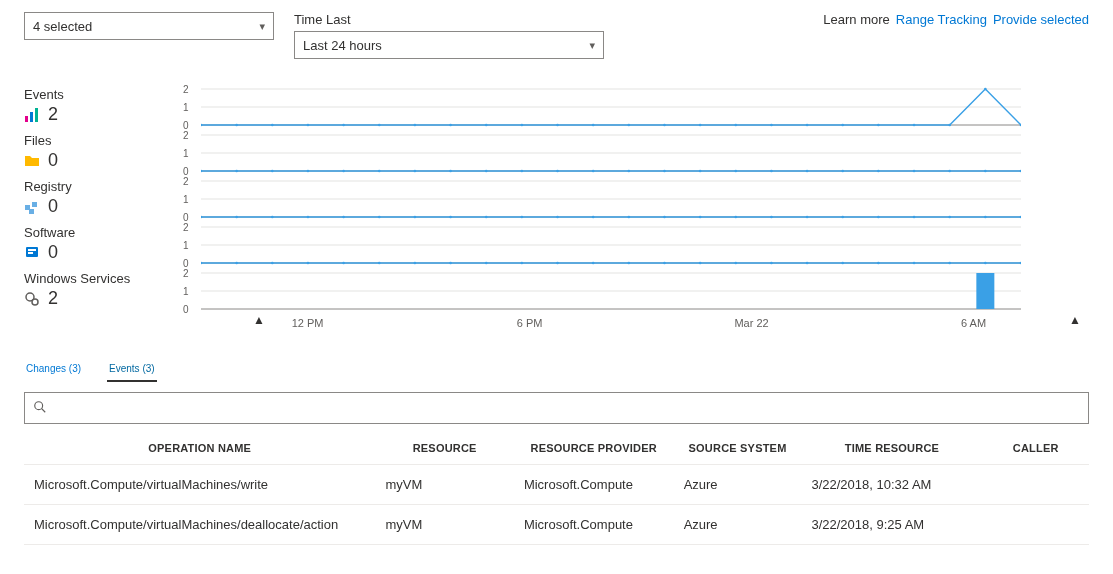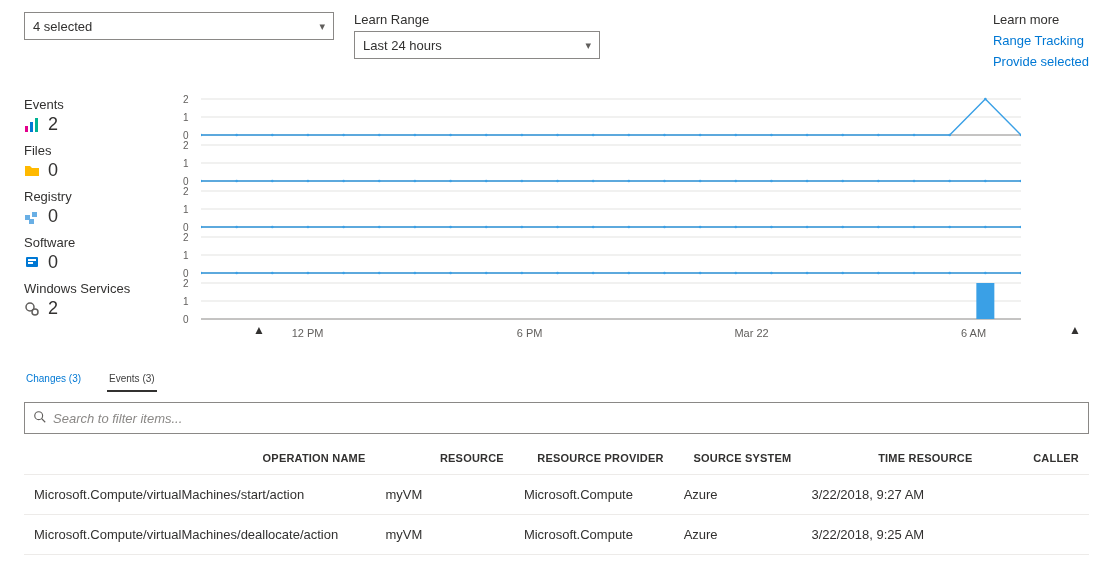--- a/index.html
+++ b/index.html
@@ -18,24 +18,24 @@
       border: 1px solid #8a8886;
       height: 28px;
       padding: 0 8px;
       display: flex;
       align-items: center;
       justify-content: space-between;
       background: #fff;
       cursor: pointer;
       font-size: 13px;
     }
-    .dropdown.w1 { width: 310px; }
-    .dropdown.w2 { width: 246px; }
+    .dropdown.w1 { width: 250px; }
+    .dropdown.w2 { width: 310px; }
     .chev { font-size: 11px; color: #605e5c; }
-    .learn-col { margin-left: auto; display: flex; flex-direction: column; gap: 6px; font-size: 13px; }
+    .learn-col { margin-left: auto; display: flex; flex-direction: row; gap: 6px; font-size: 13px; }
     .link { color: #0078d4; cursor: pointer; }
 
     .chart-area { display: flex; margin-top: 28px; gap: 19px; }
     .summary-col { width: 130px; display: flex; flex-direction: column; gap: 8px; }
     .summary-item { }
     .summary-label { font-size: 13px; color: #323130; margin-bottom: 2px; }
     .summary-row { display: flex; align-items: center; gap: 8px; }
     .summary-count { font-size: 18px; font-weight: 400; }
     .ico { width: 16px; height: 16px; display: inline-block; }
 
@@ -44,60 +44,60 @@
     .chart-row svg { position: absolute; left: 28px; right: 0; top: 0; }
     .ytick { position: absolute; left: 10px; font-size: 10px; color: #605e5c; transform: translateY(-50%); }
     .xaxis-row { height: 26px; position: relative; margin-left: 28px; }
     .tri-left, .tri-right { position: absolute; top: -4px; font-size: 12px; color: #323130; }
     .tri-left { left: 52px; }
     .tri-right { right: 8px; }
     .xlabel { position: absolute; top: 0; font-size: 11px; color: #605e5c; transform: translateX(-50%); }
 
     .tabs { display: flex; gap: 24px; margin-top: 14px; border-bottom: none; }
     .tab { font-size: 10px; padding: 6px 2px; cursor: pointer; color: #0078d4; border-bottom: 2px solid transparent; }
-    .tab.active { color: #404040; border-bottom: 2px solid #323130; }
+    .tab.active { color: #0369a1; border-bottom: 2px solid #323130; }
 
     .search-box {
       margin-top: 10px;
       border: 1px solid #8a8886;
       height: 32px;
       display: flex;
       align-items: center;
       padding: 0 8px;
       gap: 6px;
     }
     .search-box input {
       border: none; outline: none; flex: 1; font-size: 13px;
       font-style: italic; color: #605e5c;
     }
     .search-box input::placeholder { font-style: italic; color: #8a8886; }
 
     .tbl { width: 100%; border-collapse: collapse; margin-top: 8px; }
     .tbl th {
-      text-align: right; font-size: 11px; font-weight: 600;
+      text-align: center; font-size: 11px; font-weight: 600;
       color: #323130; padding: 10px 10px;
       border-bottom: 1px solid #edebe9; letter-spacing: 0.2px;
     }
     .tbl td {
       font-size: 13px; padding: 12px 10px;
       border-bottom: 1px solid #edebe9; color: #323130;
     }
   </style>
 </head>
 <body>
 
 <div class="top-row">
   <div class="filter-group">
     <div class="dropdown w1">
       <span>4 selected</span>
       <span class="chev">▾</span>
     </div>
   </div>
   <div class="filter-group">
-    <div class="filter-label">Learn Range</div>
+    <div class="filter-label">Time Last</div>
     <div class="dropdown w2">
       <span>Last 24 hours</span>
       <span class="chev">▾</span>
     </div>
   </div>
   <div class="learn-col">
     <div>Learn more</div>
     <a class="link">Range Tracking</a>
     <a class="link">Provide selected</a>
   </div>
@@ -339,41 +339,40 @@
   <div class="tab active">Events (3)</div>
 </div>
 
 <div class="search-box">
   <span>
     <svg width="14" height="14" viewBox="0 0 16 16">
         <circle cx="6.5" cy="6.5" r="4.5" fill="none" stroke="#605e5c" stroke-width="1.3"></circle>
         <line x1="10" y1="10" x2="14" y2="14" stroke="#605e5c" stroke-width="1.3"></line>
       </svg>
   </span>
-  <input type="text" placeholder="Search to filter items..." style="">
 </div>
 
 <table class="tbl">
   <thead>
     <tr>
       <th style="width:33%">OPERATION NAME</th>
       <th style="width:13%">RESOURCE</th>
       <th style="width:15%">RESOURCE PROVIDER</th>
       <th style="width:12%">SOURCE SYSTEM</th>
       <th style="width:17%">TIME RESOURCE</th>
       <th>CALLER</th>
     </tr>
   </thead>
   <tbody id="tbody-host">
       <tr>
-        <td>Microsoft.Compute/virtualMachines/start/action</td>
+        <td>Microsoft.Compute/virtualMachines/write</td>
         <td>myVM</td>
         <td>Microsoft.Compute</td>
         <td>Azure</td>
-        <td>3/22/2018, 9:27 AM</td>
+        <td>3/22/2018, 10:32 AM</td>
         <td></td>
       </tr>
       <tr>
         <td>Microsoft.Compute/virtualMachines/deallocate/action</td>
         <td>myVM</td>
         <td>Microsoft.Compute</td>
         <td>Azure</td>
         <td>3/22/2018, 9:25 AM</td>
         <td></td>
       </tr>

